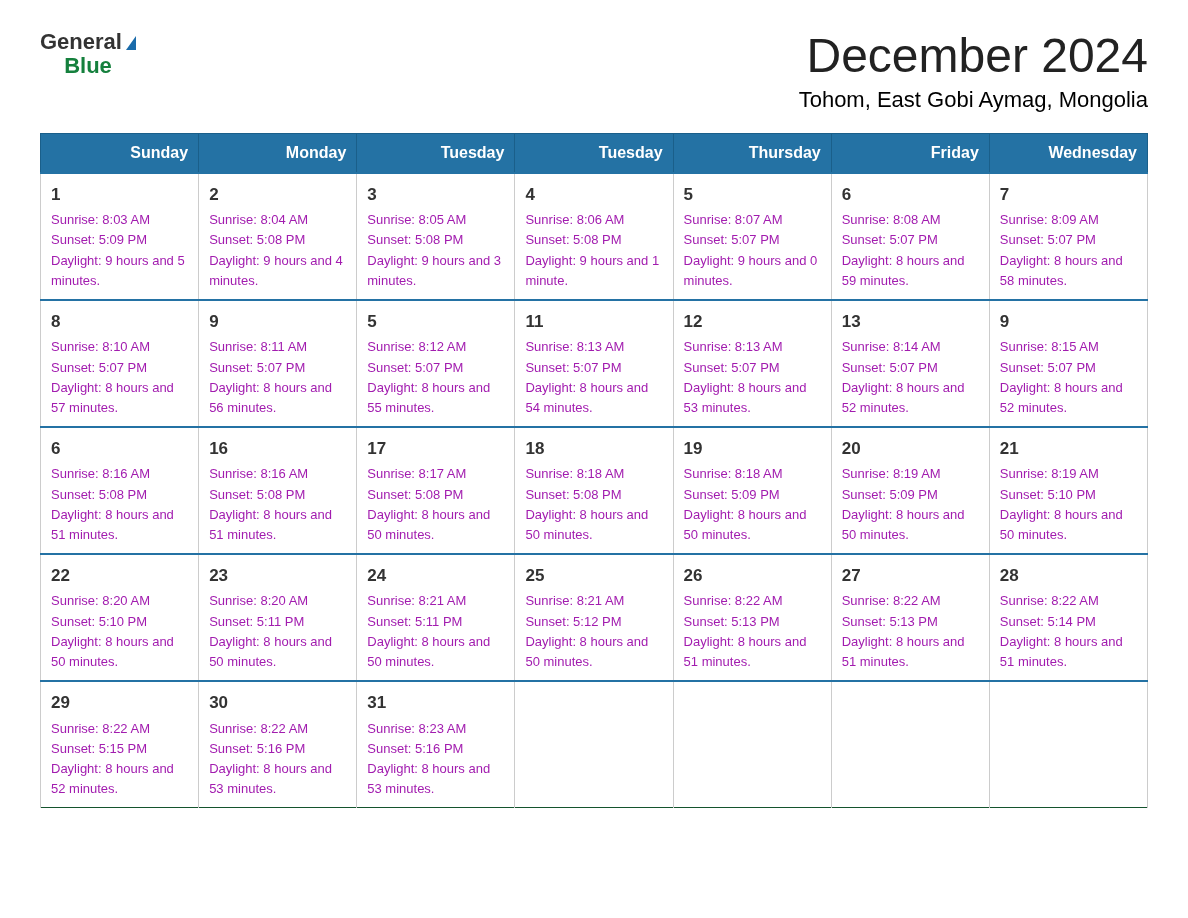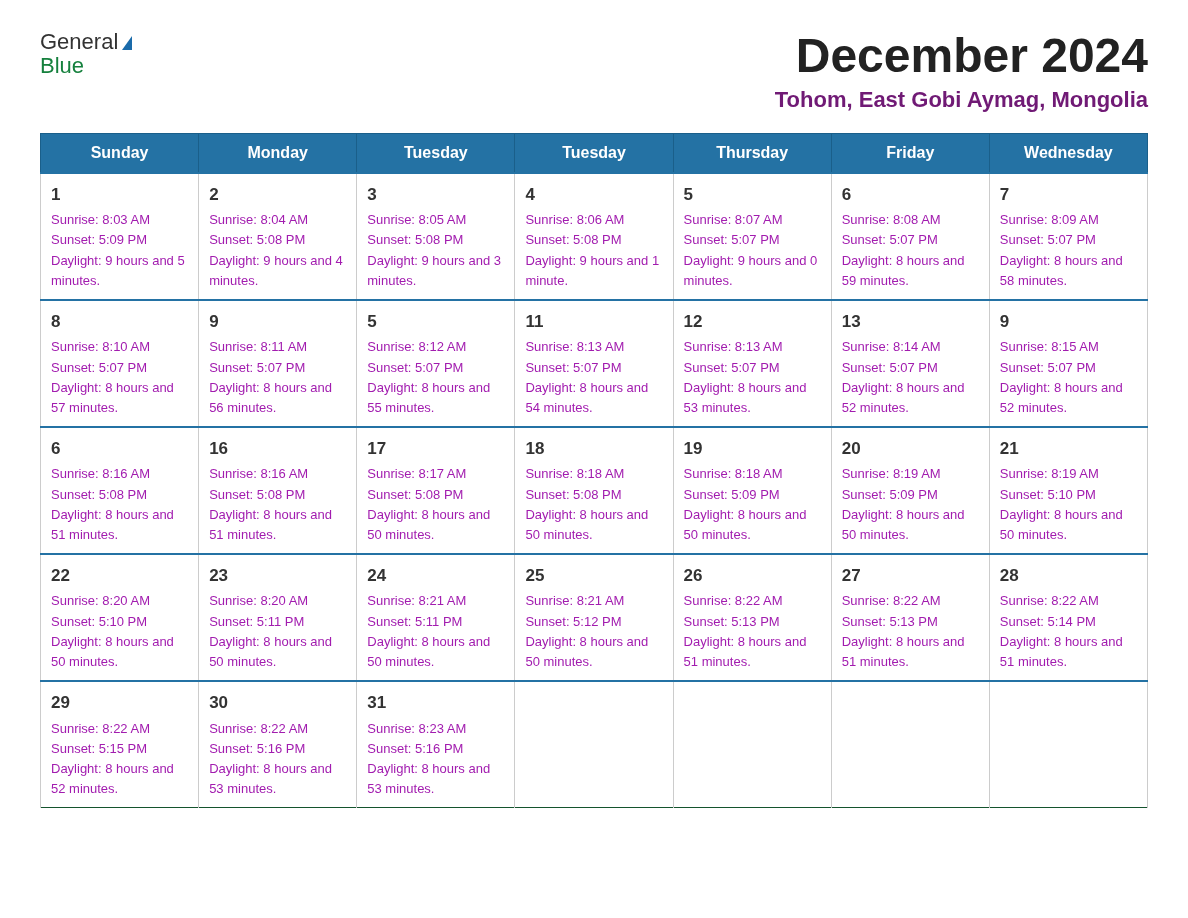--- a/index.html
+++ b/index.html
@@ -14,59 +14,60 @@
     .header {
       display: flex;
       justify-content: space-between;
       align-items: flex-start;
       margin-bottom: 20px;
     }
     .logo {
       display: flex;
       flex-direction: column;
       font-size: 22px;
-      font-weight: normal;
+      font-weight: bold;
       line-height: 1.1;
+      text-align: center;
     }
     .logo-general { color: #333; }
     .logo-blue { color: #15803d; }
     .logo-triangle {
       display: inline-block;
       width: 0;
       height: 0;
       border-left: 10px solid transparent;
       border-bottom: 14px solid #1a6baa;
       margin-left: 4px;
       vertical-align: middle;
     }
     .title-section { text-align: right; }
     .title-section h1 {
       font-size: 48px;
-      font-weight: bold;
+      font-weight: normal;
       color: #222;
       line-height: 1.1;
     }
     .title-section h2 {
       font-size: 22px;
-      font-weight: bold;
-      color: #701a75;
+      font-weight: normal;
+      color: #000000;
       margin-top: 4px;
     }
     table {
       width: 100%;
       border-collapse: collapse;
       table-layout: fixed;
     }
     thead tr th {
       background-color: #2472a4;
       color: #fff;
       font-size: 16px;
       font-weight: bold;
       padding: 10px 10px;
-      text-align: center;
+      text-align: right;
       border: 1px solid #1a5f8a;
     }
     tbody tr td {
       vertical-align: top;
       padding: 8px 10px;
       font-size: 13px;
       line-height: 1.5;
       border-left: 1px solid #ccc;
       border-right: 1px solid #ccc;
       min-height: 100px;

